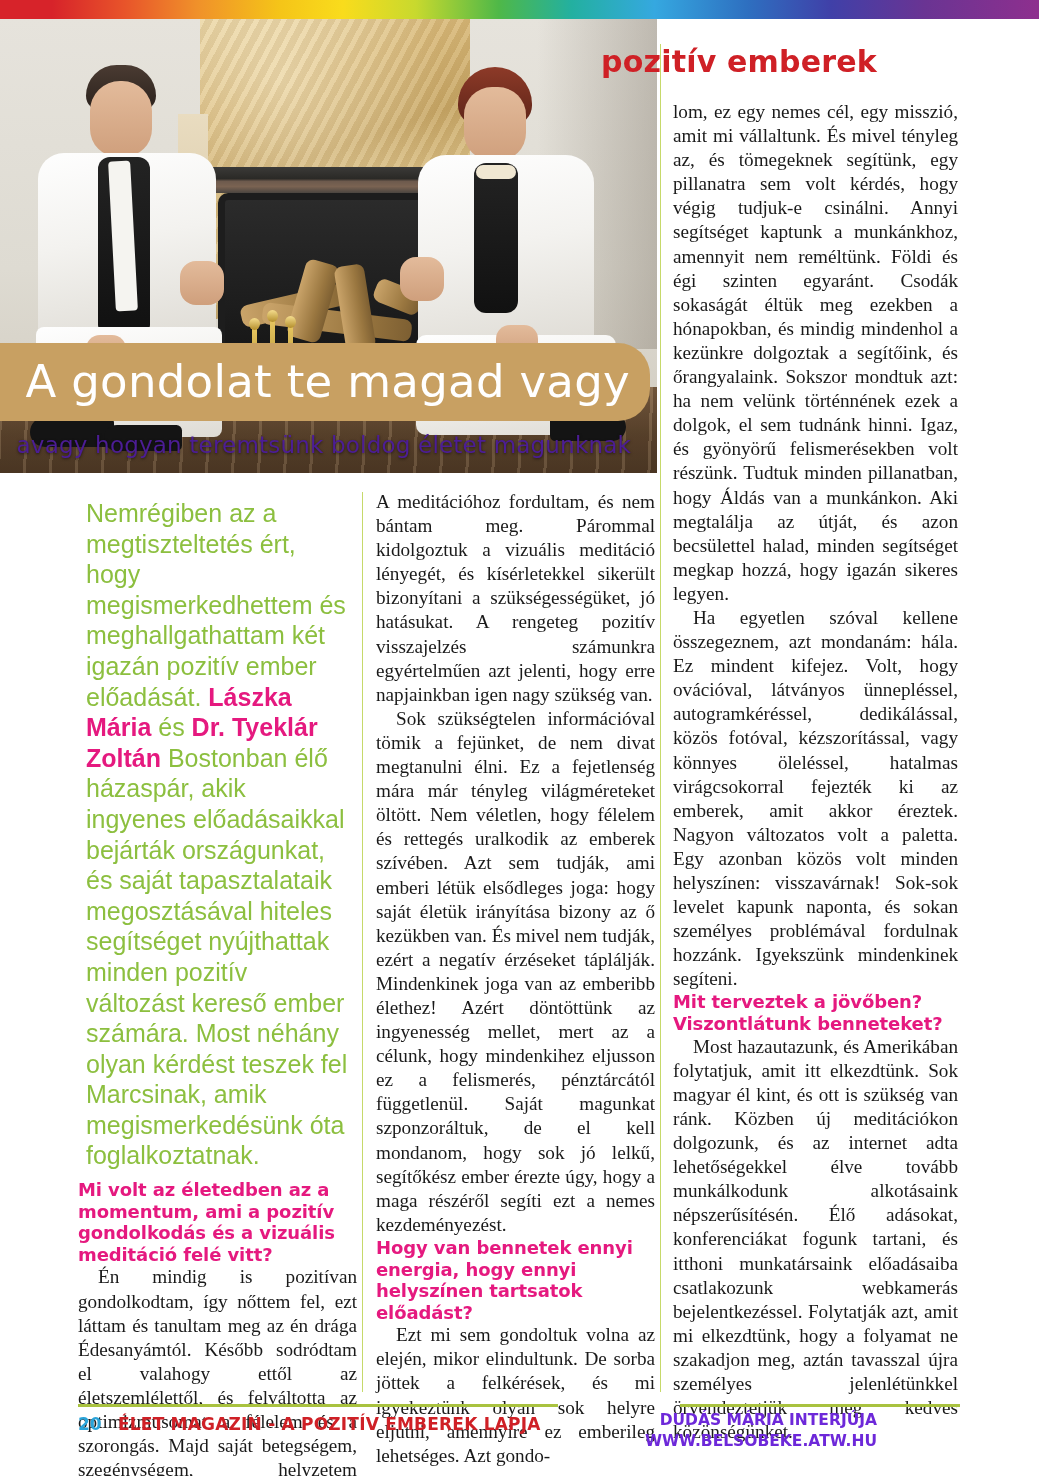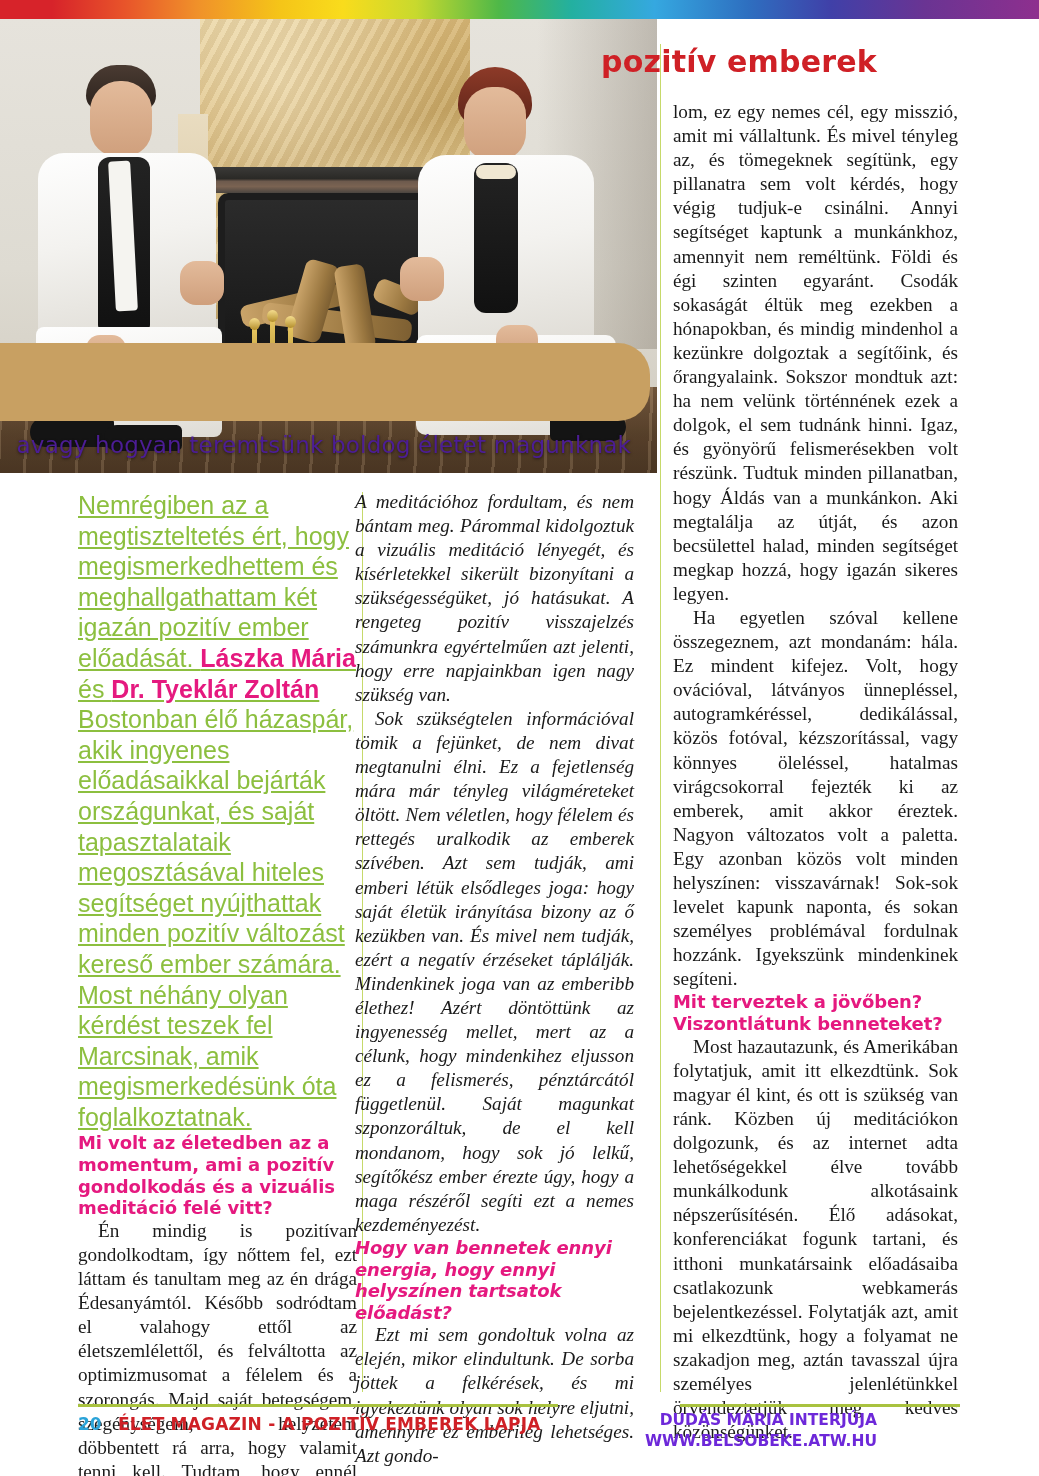--- a/index.html
+++ b/index.html
@@ -103,42 +103,41 @@
   
   .section-head{
     position:absolute;right:78px;top:44px;
     font-family:"DejaVu Sans", sans-serif;
     font-size:30px;font-weight:700;color:#cf2026;letter-spacing:.2px;
   }
 
   
   .col{position:absolute;box-sizing:border-box;}
   .col1{left:78px;top:490px;width:279px;height:905px;}
-  .col2{left:355px;top:490px;width:279px;height:905px;font-style:italic;}
+  .col2{left:376px;top:490px;width:279px;height:905px;}
   .col3{left:673px;top:100px;width:285px;height:1295px;}
 
   .rule{position:absolute;width:1px;background:#c6d96a;}
   .rule1{left:362px;top:492px;height:900px;}
   .rule2{left:660px;top:44px;height:1348px;}
 
   .body-p{
     font-family:"Liberation Serif", serif;
     font-size:19.2px;line-height:24.1px;
     color:#1a1a1a;text-align:justify;
     margin:0 0 0 0;text-indent:20px;
     hyphens:none;
   }
   .body-p.cont{text-indent:0;}
 
   .lead{
     font-family:"Liberation Sans", sans-serif;
     font-size:25px;line-height:30.6px;
-    color:#8cbf3f;margin:0;
+    color:#8cbf3f;margin:8px;
     text-align:left;
-    text-decoration:underline;
   }
   .lead b{color:#e5197f;font-weight:700;}
 
   .q{
     font-family:"DejaVu Sans", sans-serif;
     font-size:18px;line-height:21.6px;font-weight:700;
     color:#e5197f;margin:0;letter-spacing:-.1px;
   }
 
   
@@ -210,20 +209,21 @@
       <div class="sk" style="position:absolute;left:0px;top:190px;width:44px;height:44px;border-radius:16px;"></div>
       <div class="sk" style="position:absolute;left:96px;top:258px;width:42px;height:34px;border-radius:14px;"></div>
       <div class="shoe" style="position:absolute;left:150px;top:346px;width:76px;height:28px;border-radius:6px 16px 16px 6px;"></div>
       <div class="shoe" style="position:absolute;left:130px;top:320px;width:60px;height:22px;border-radius:6px 14px 14px 6px;"></div>
     </div>
   </div>
 
   <div class="section-head">pozitív emberek</div>
 
   <div class="title-band"></div>
+  <div class="title-text">A gondolat te magad vagy</div>
   <div class="subtitle-text">avagy hogyan teremtsünk boldog életet magunknak</div>
 
   <div class="rule rule1"></div>
   <div class="rule rule2"></div>
 
   <div class="col col1">
     <p class="lead"><span>Nemrégiben az a megtiszteltetés ért, hogy megismerkedhettem és meghallgathattam két igazán pozitív ember előadását. </span><b>Lászka Mária</b><span> és </span><b>Dr. Tyeklár Zoltán</b><span> Bostonban élő házaspár, akik ingyenes előadásaikkal bejárták országunkat, és saját tapasztalataik megosztásával hiteles segítséget nyújthattak minden pozitív változást kereső ember számára. Most néhány olyan kérdést teszek fel Marcsinak, amik megismerkedésünk óta foglalkoztatnak.</span></p>
     <p class="q">Mi volt az életedben az a momentum, ami a pozitív gondolkodás és a vizuális meditáció felé vitt?</p>
     <p class="body-p">Én mindig is pozitívan gondolkodtam, így nőttem fel, ezt láttam és tanultam meg az én drága Édesanyámtól. Később sodródtam el valahogy ettől az életszemlélettől, és felváltotta az optimizmusomat a félelem és a szorongás. Majd saját betegségem, szegénységem, helyzetem döbbentett rá arra, hogy valamit tenni kell. Tudtam, hogy ennél többre születtem, mint hogy túléljem a napokat, és önmagam árnyéka legyek.</p>
   </div>

